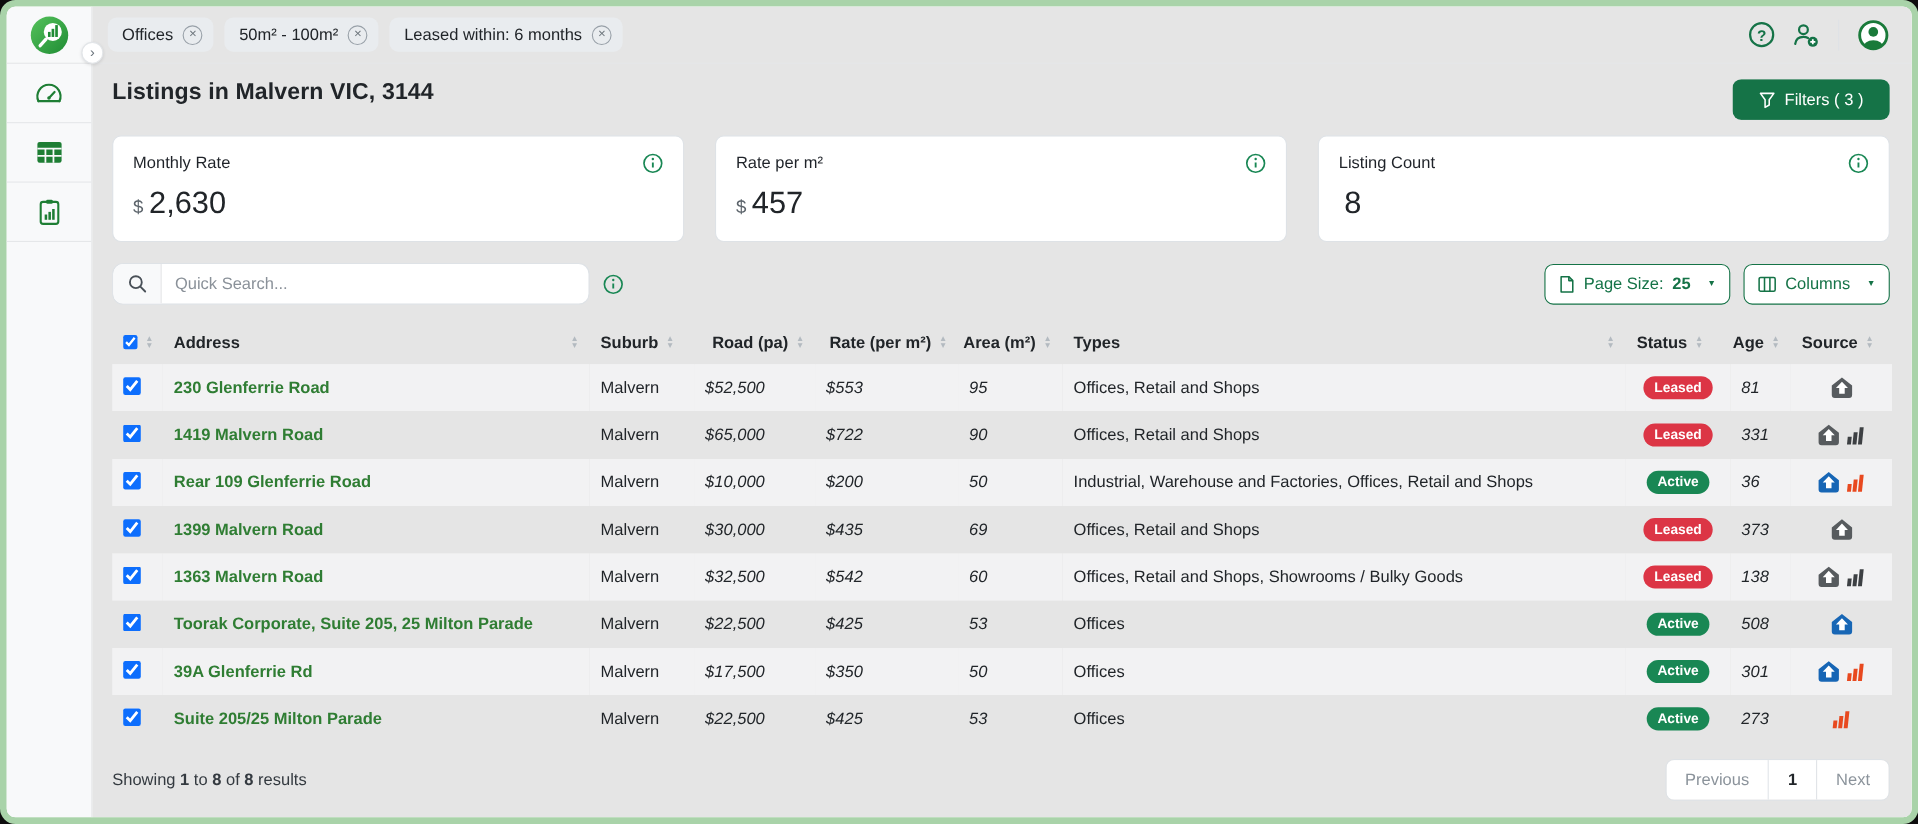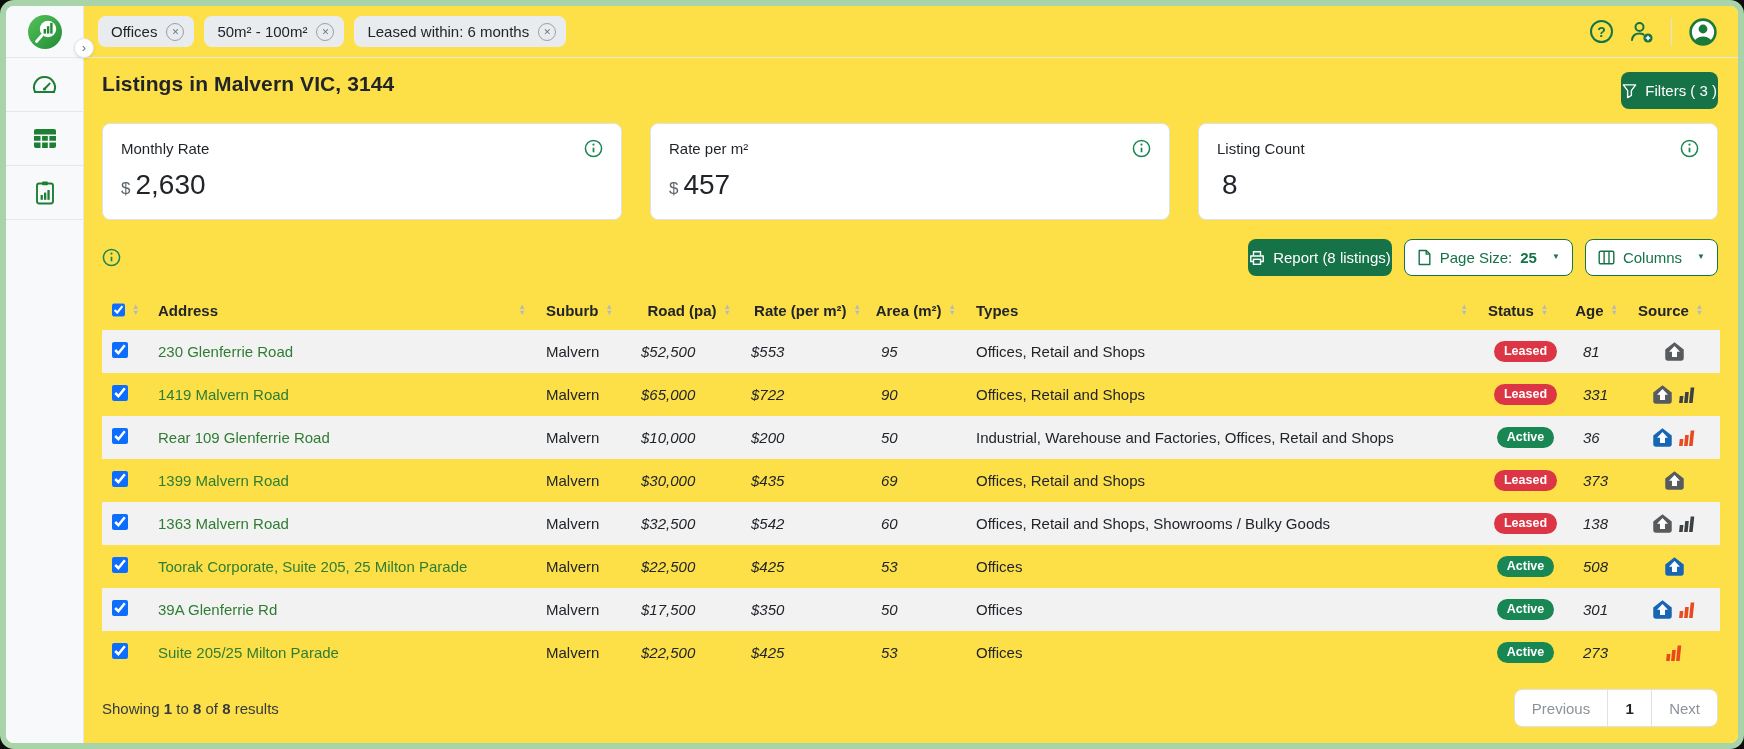--- a/index.html
+++ b/index.html
@@ -7,36 +7,36 @@
   .frame { position:absolute; inset:0; border:6px solid #a9d3a9; border-radius:14px; overflow:hidden; background:#fff; display:flex; }
 
   
   .sidebar { width:78px; background:#f8f9fa; border-right:1px solid #e5e7e9; display:flex; flex-direction:column; flex:0 0 78px; }
   .logo-cell { height:52px; border-bottom:1px solid #e5e7e9; display:flex; align-items:center; justify-content:center; }
   .nav-item { height:54px; border-bottom:1px solid #e5e7e9; display:flex; align-items:center; justify-content:center; cursor:pointer; }
   .chevron-btn { position:absolute; left:68px; top:32px; width:20px; height:20px; border-radius:50%; background:#fff; border:1px solid #e2e5e8; box-shadow:0 1px 3px rgba(0,0,0,.12); z-index:5; display:flex; align-items:center; justify-content:center; cursor:pointer; }
   .chevron-btn::before { content:"›"; font-size:13px; color:#6c757d; line-height:1; margin-top:-1px; }
 
   
-  .main { flex:1; display:flex; flex-direction:column; background:#fde047; min-width:0; }
+  .main { flex:1; display:flex; flex-direction:column; background:#e5e5e5; min-width:0; }
   .topbar { height:52px; border-bottom:1px solid #e5e7e9; display:flex; align-items:center; padding:0 20px 0 14px; gap:10px; flex:0 0 52px; }
   .chip { background:#e9ecef; border-radius:8px; height:31px; display:flex; align-items:center; gap:9px; padding:0 10px 0 13px; font-size:15px; color:#212529; cursor:pointer; }
   .chip-close { width:18px; height:18px; border:1.2px solid #98a0a8; border-radius:50%; display:flex; align-items:center; justify-content:center; cursor:pointer; }
   .chip-close::before { content:"✕"; font-size:9px; color:#6f777e; }
   .topbar-right { margin-left:auto; display:flex; align-items:center; gap:16px; }
   .help-icon { width:23px; height:23px; border:2px solid #157347; border-radius:50%; color:#157347; display:flex; align-items:center; justify-content:center; font-size:14px; font-weight:700; cursor:pointer; }
   .help-icon::before { content:"?"; }
   .vdiv { width:1px; height:28px; background:#dee2e6; }
 
   
   .content { padding:10px 20px 0 18px; flex:1; display:flex; flex-direction:column; min-height:0; }
   .page-head { display:flex; align-items:flex-start; justify-content:space-between; margin:4px 0 14px; }
   .page-title { font-size:21px; font-weight:700; color:#212529; letter-spacing:.1px; }
   .btn { display:inline-flex; align-items:center; gap:8px; height:37px; border-radius:8px; font-size:15px; cursor:pointer; border:1px solid transparent; }
-  .btn-solid { background:#157347; color:#fff; padding:0 0; }
+  .btn-solid { background:#157347; color:#fff; padding:0 23px; }
   .btn-outline { background:#fff; color:#157347; border-color:#157347; padding:0 12px; }
   .caret::after { content:"▼"; font-size:8px; margin-left:7px; position:relative; top:-1px; }
 
   
   .stats { display:flex; gap:28px; }
   .card { flex:1; border:1px solid #dee2e6; border-radius:8px; height:97px; padding:15px 18px 0; background:#fff; }
   .card-top { display:flex; align-items:center; justify-content:space-between; }
   .card-label { font-size:15px; color:#1f2329; font-weight:400; }
   .info-i { color:#198754; display:inline-flex; cursor:pointer; }
   .info-gray { color:#a6adb4; }
@@ -59,21 +59,21 @@
   thead th { height:40px; font-weight:700; text-align:left; }
   tbody td { height:43px; }
   tbody tr:nth-child(odd) { background:#f2f2f3; }
   .th-flex { display:flex; align-items:center; }
   .jb { justify-content:space-between; } .je { justify-content:flex-end; } .jc { justify-content:flex-start; }
   .sort { display:inline-flex; flex-direction:column; font-size:7.5px; line-height:6.5px; color:#b3bac0; margin-left:7px; cursor:pointer; }
   .sort::before { content:"▲"; } .sort::after { content:"▼"; }
   input[type=checkbox] { width:16px; height:16px; accent-color:#0d6efd; cursor:pointer; }
   td.num, th.num { text-align:left;font-style:italic; }
   td.num { padding-right:14px; }
-  a.addr { color:#2f7d33; text-decoration:none; cursor:pointer; }
+  a.addr { color:#2f7d33; text-decoration:none; cursor:pointer;font-weight:bold; }
   .badge { display:inline-block; padding:3px 10px 4px; border-radius:20px; color:#fff; font-size:12.5px; font-weight:700; }
   .badge.leased { background:#dc3545; } .badge.active { background:#198754; }
   td.center { text-align:center; }
   .src-cell { display:flex; align-items:center; justify-content:center; gap:4px; }
 
   
   .table-footer { display:flex; align-items:center; justify-content:space-between; margin-top:15px; }
   .showing { font-size:15px; color:#343a40; }
   .pager { display:flex; border:1px solid #dee2e6; border-radius:8px; overflow:hidden; height:38px; }
   .pager > div { display:flex; align-items:center; justify-content:center; font-size:15px; cursor:pointer; background:#fff; }
@@ -227,36 +227,37 @@
               </span>
           </div>
           <div class="card-value">
               <span class="prefix"></span>
               <span class="value">8</span>
             </div>
         </div>
       </div>
 
       <div class="toolbar">
+        <div class="search">
+          <span class="search-seg">
+            <svg width="18" height="18" viewBox="0 0 18 18">
+                <circle cx="7.5" cy="7.5" r="5.4" fill="none" stroke="#495057" stroke-width="1.7"></circle>
+                <line x1="11.6" y1="11.6" x2="16" y2="16" stroke="#495057" stroke-width="1.7" stroke-linecap="round"></line>
+              </svg>
+          </span>
+          <input type="text" placeholder="Quick Search..." style="">
+        </div>
         <span class="info-i">
             <svg width="19" height="19" viewBox="0 0 20 20">
               <circle cx="10" cy="10" r="8.5" fill="none" stroke="currentColor" stroke-width="1.6"></circle>
               <line x1="10" y1="9.2" x2="10" y2="14" stroke="currentColor" stroke-width="1.8"></line>
               <circle cx="10" cy="5.9" r="1.15" fill="currentColor"></circle>
             </svg>
           </span>
         <div class="spacer"></div>
-        <button class="btn btn-solid">
-          <svg width="16" height="16" viewBox="0 0 16 16">
-            <path d="M4.5 6V1.8h7V6" fill="none" stroke="#fff" stroke-width="1.4"></path>
-            <path d="M4.5 11.5H1.8V6h12.4v5.5h-2.7" fill="none" stroke="#fff" stroke-width="1.4"></path>
-            <rect x="4.5" y="9.3" width="7" height="5" fill="none" stroke="#fff" stroke-width="1.4"></rect>
-          </svg>
-          <span>Report (8 listings)</span>
-        </button>
         <button class="btn btn-outline caret">
           <svg width="15" height="17" viewBox="0 0 15 17">
             <path d="M2.2 1.5h7l3.6 3.6v10.4H2.2z" fill="none" stroke="#157347" stroke-width="1.4" stroke-linejoin="round"></path>
             <path d="M9.2 1.5v3.6h3.6" fill="none" stroke="#157347" stroke-width="1.4" stroke-linejoin="round"></path>
           </svg>
           <span>Page Size:</span>
           <span class="bold">25</span>
         </button>
         <button class="btn btn-outline caret">
           <svg width="17" height="15" viewBox="0 0 17 15">

